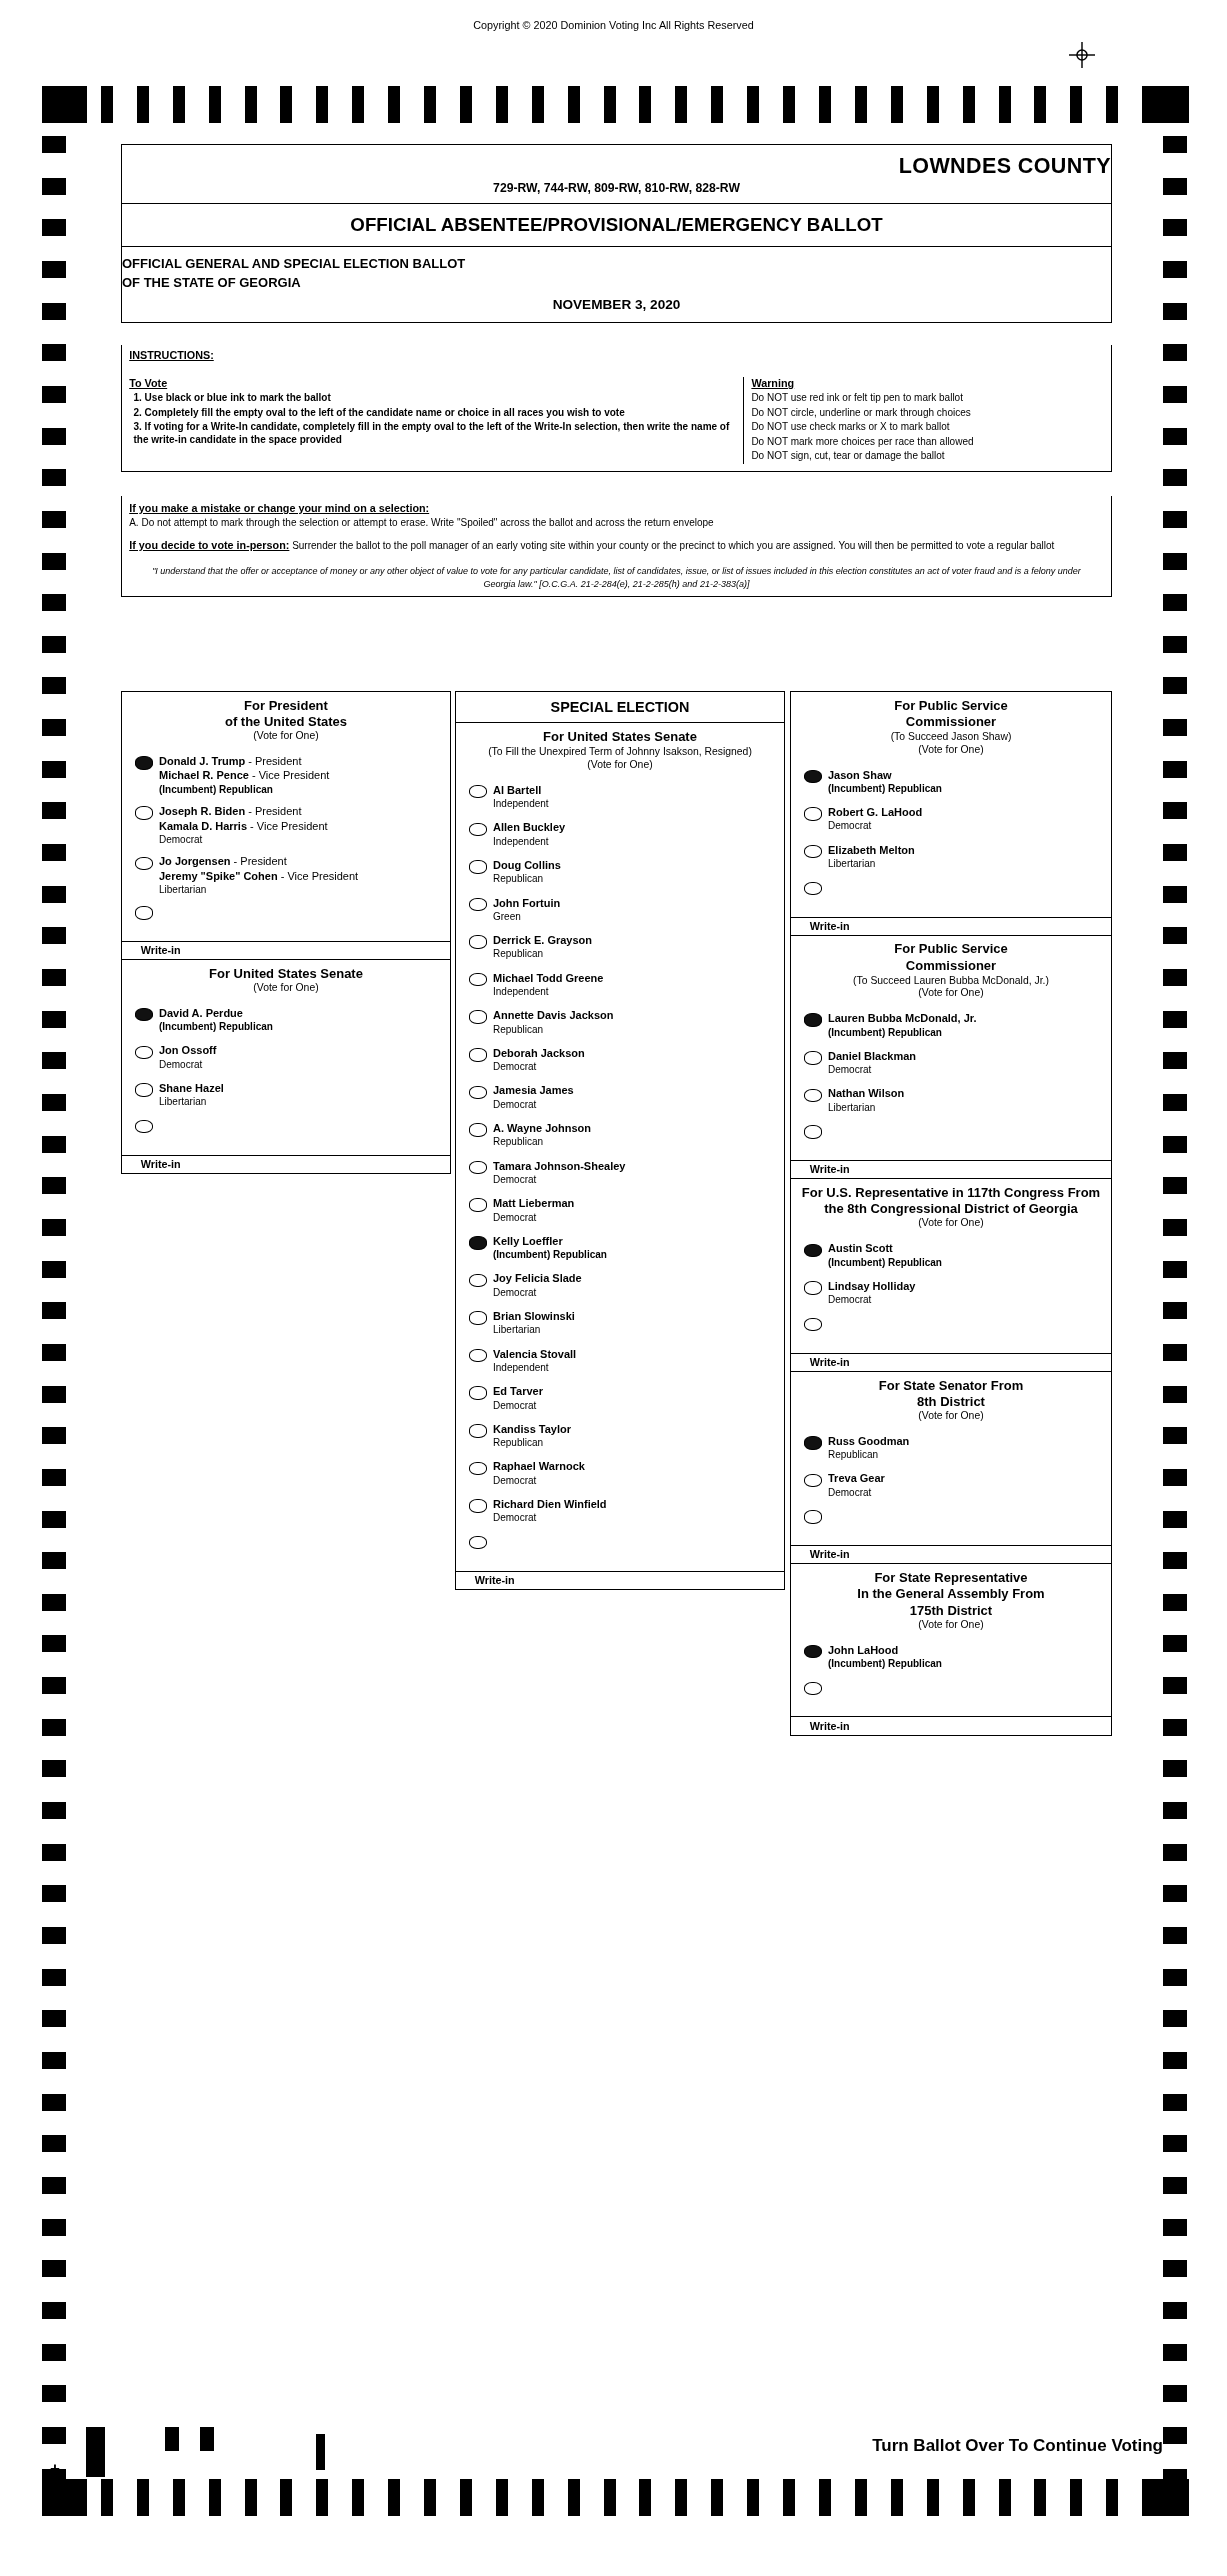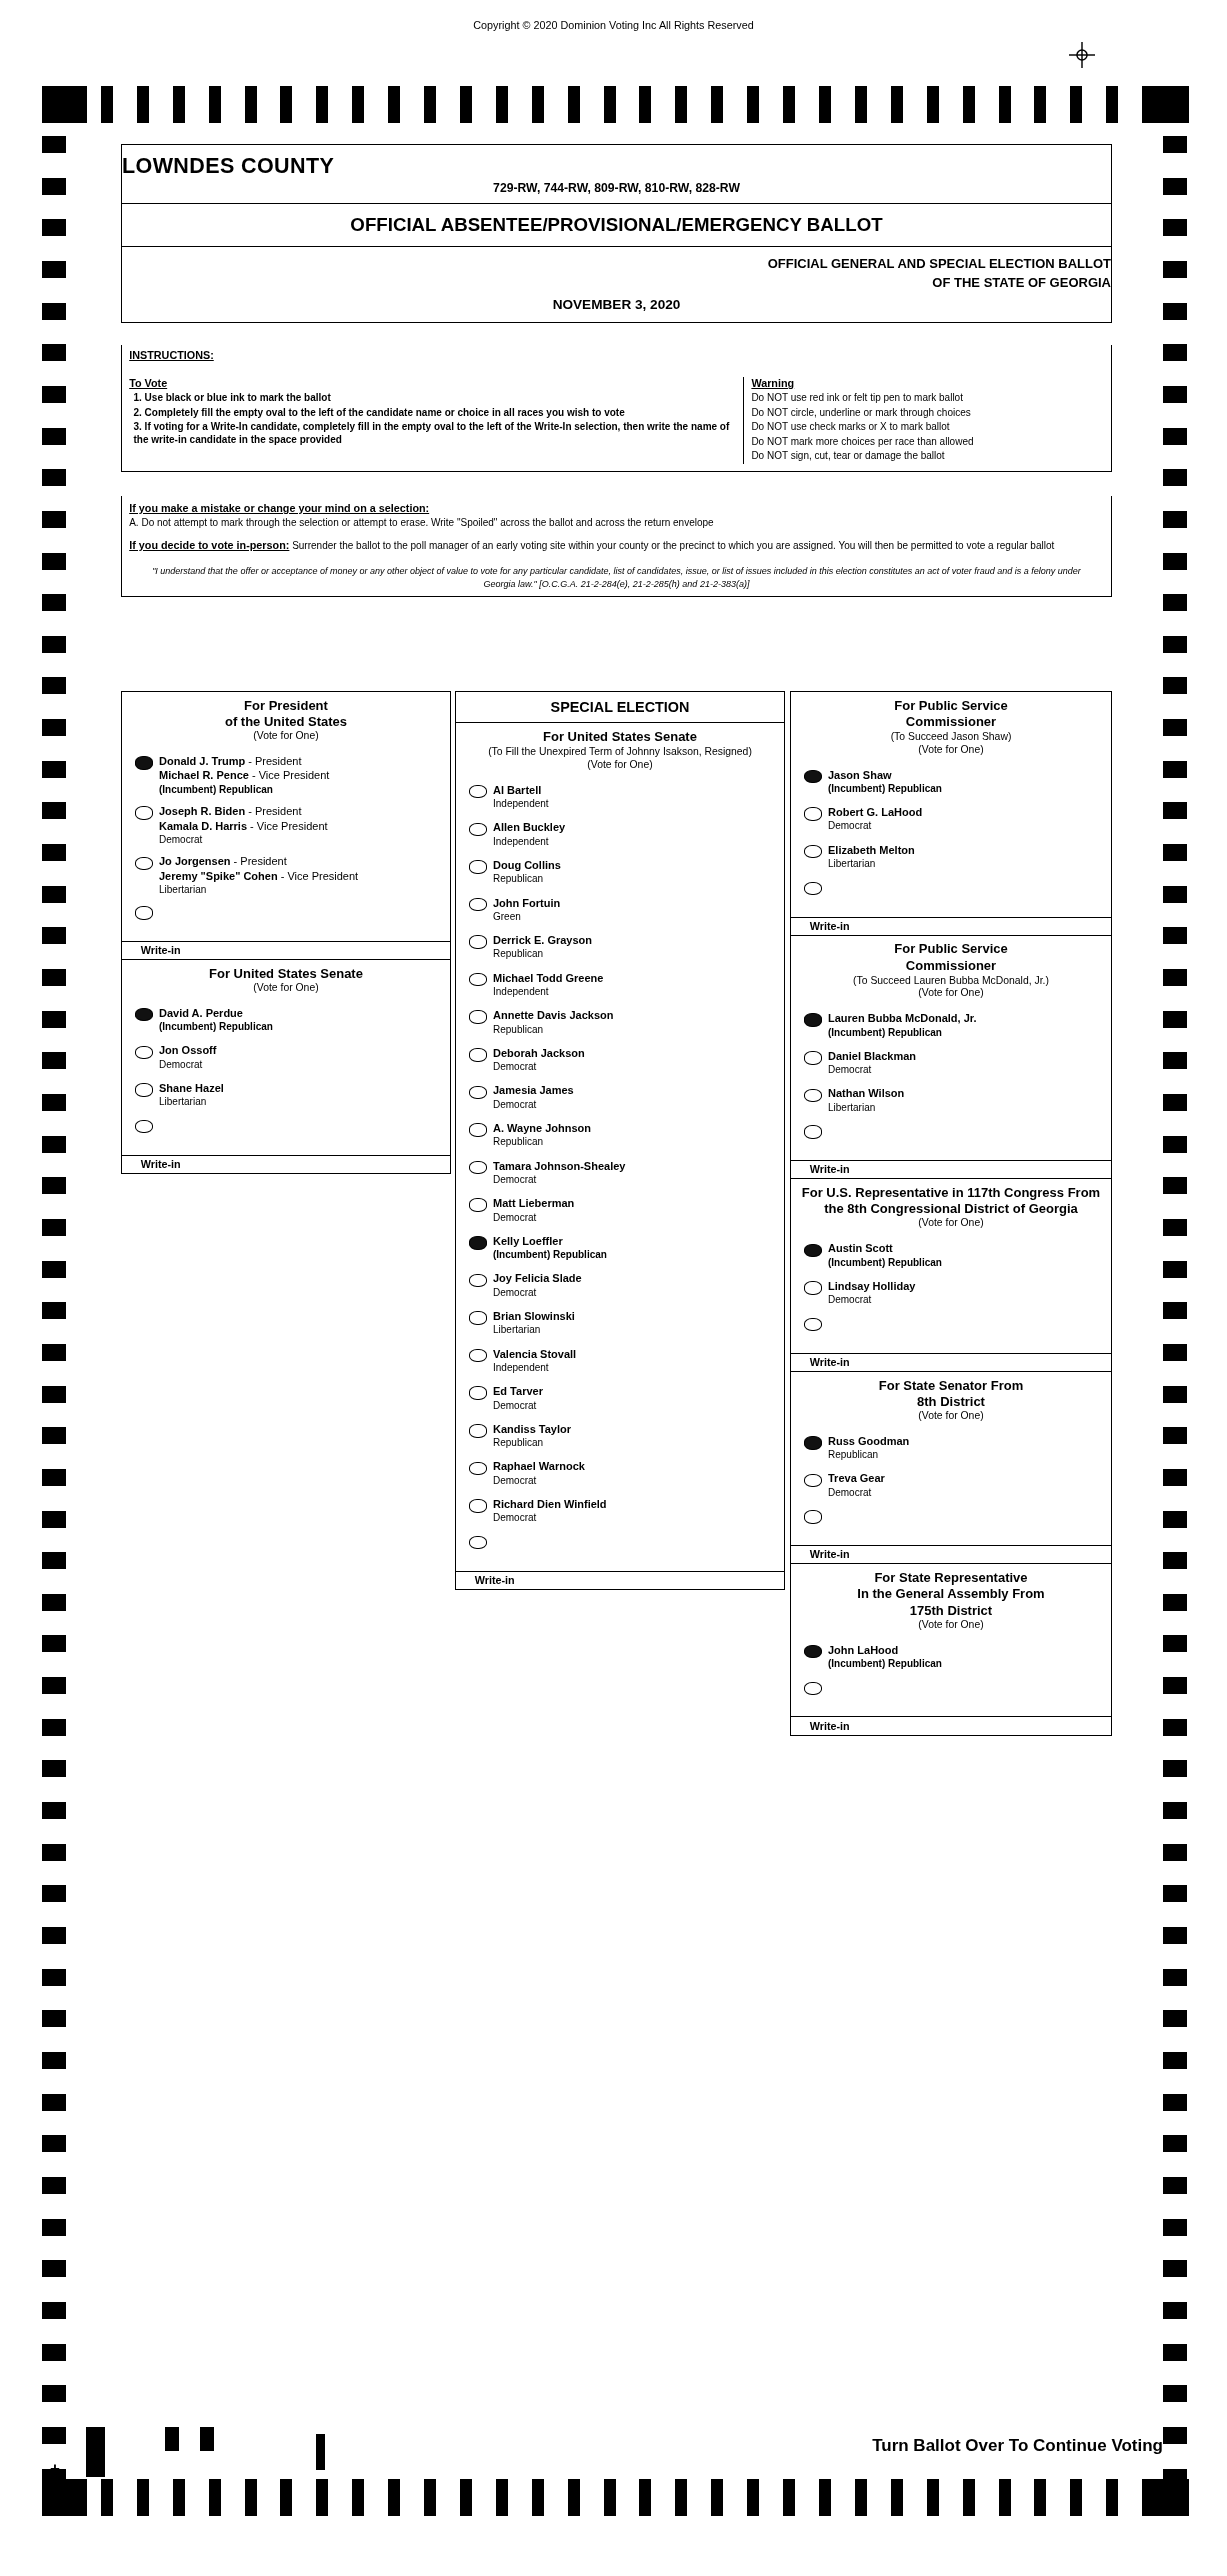--- a/index.html
+++ b/index.html
@@ -21,25 +21,25 @@
   .tm-left .sq,.tm-right .sq{position:absolute;left:0;width:24.4px;height:17px;background:#000;}
 
   .bottom-marks{position:absolute;left:43px;top:2427px;width:431px;height:43px;}
   .bottom-marks .m{position:absolute;background:#000;}
   .plus{position:absolute;left:50px;top:2459px;font-size:17px;font-weight:bold;}
 
   .turnover{position:absolute;left:761px;top:2436px;width:402px;text-align:right;font-size:17px;font-weight:bold;}
 
   
   .hdr{position:absolute;left:121px;top:144px;width:991px;border:1.4px solid #000;box-sizing:border-box;}
-  .hdr .county{text-align:left;font-size:21.5px;font-weight:bold;padding-top:8.6px;letter-spacing:0.4px;}
+  .hdr .county{text-align:right;font-size:21.5px;font-weight:bold;padding-top:8.6px;letter-spacing:0.4px;}
   .hdr .precincts{text-align:center;font-size:12.2px;font-weight:bold;padding:2.9px 0 7.2px;}
   .hdr .rule{border-top:1.4px solid #000;}
   .hdr .official{text-align:center;font-size:18.7px;font-weight:bold;padding:10px 0 10px;}
-  .hdr .sub{text-align:right;font-size:13px;font-weight:bold;line-height:1.45;padding:8.6px 0 2.9px;}
+  .hdr .sub{text-align:left;font-size:13px;font-weight:bold;line-height:1.45;padding:8.6px 0 2.9px;}
   .hdr .date{text-align:center;font-size:13.6px;font-weight:bold;padding:1.4px 0 10px;}
 
   .instr{position:absolute;left:121px;top:345px;width:991px;border:1.4px solid #000;border-top:none;box-sizing:border-box;padding:4.3px 7.2px 7.2px;}
   .instr .ti{font-size:10.8px;font-weight:bold;text-decoration:underline;}
   .instr .cols{display:flex;margin-top:16px;}
   .instr .c1{width:63%;padding-right:7.2px;box-sizing:border-box;}
   .instr .c2{width:37%;border-left:1.4px solid #000;padding-left:7.2px;box-sizing:border-box;}
   .instr .hh{font-size:10.8px;font-weight:bold;text-decoration:underline;margin-bottom:2.2px;}
   .instr li,.instr .ln{font-size:10px;line-height:1.35;}
   .instr ol{margin:0;padding-left:13px;}

